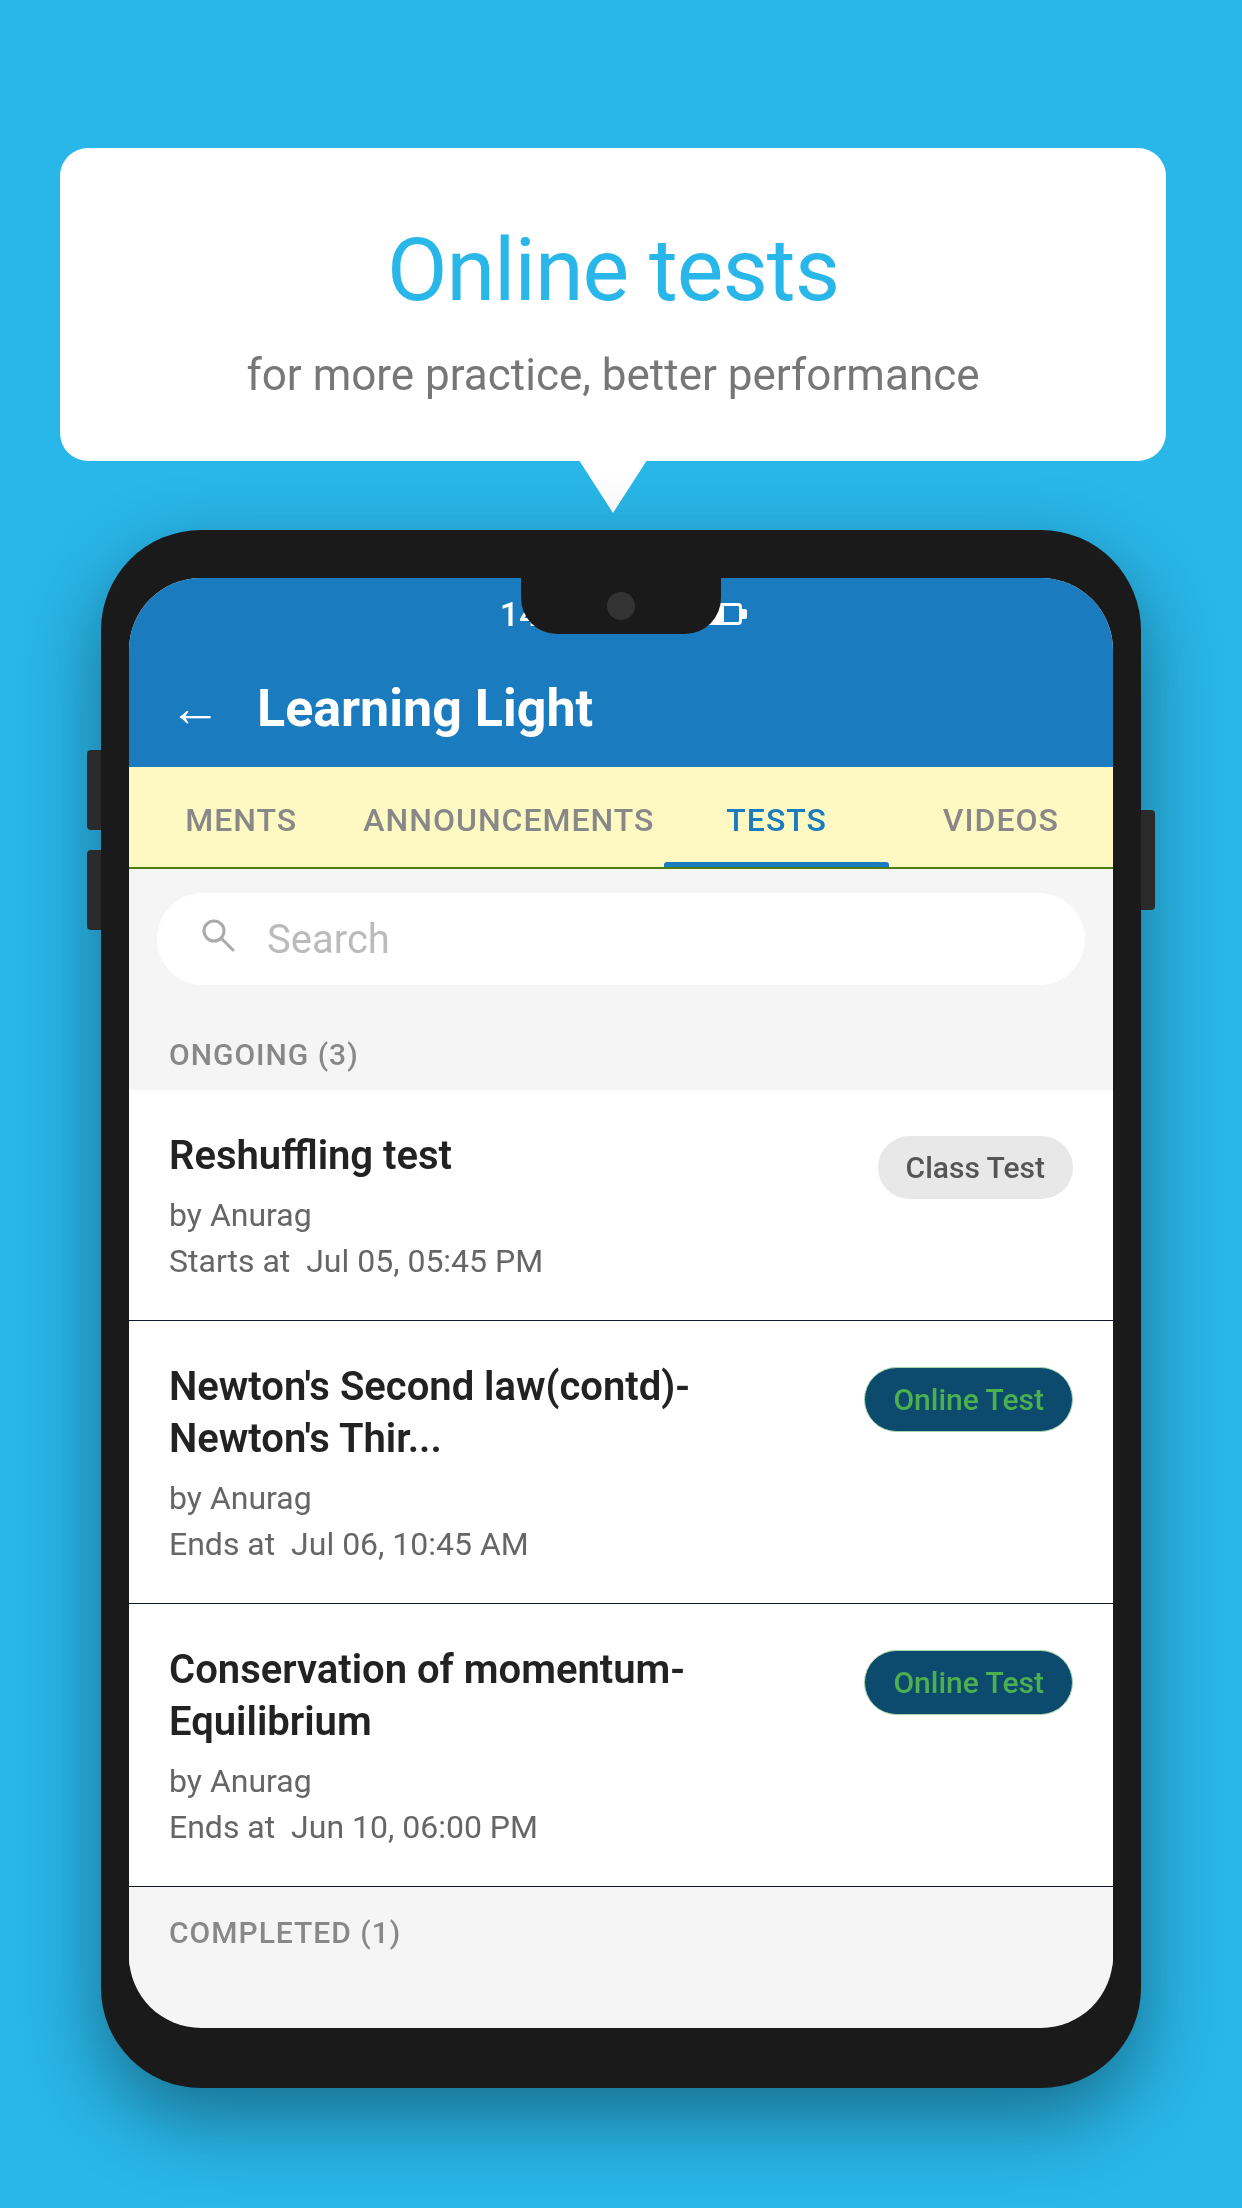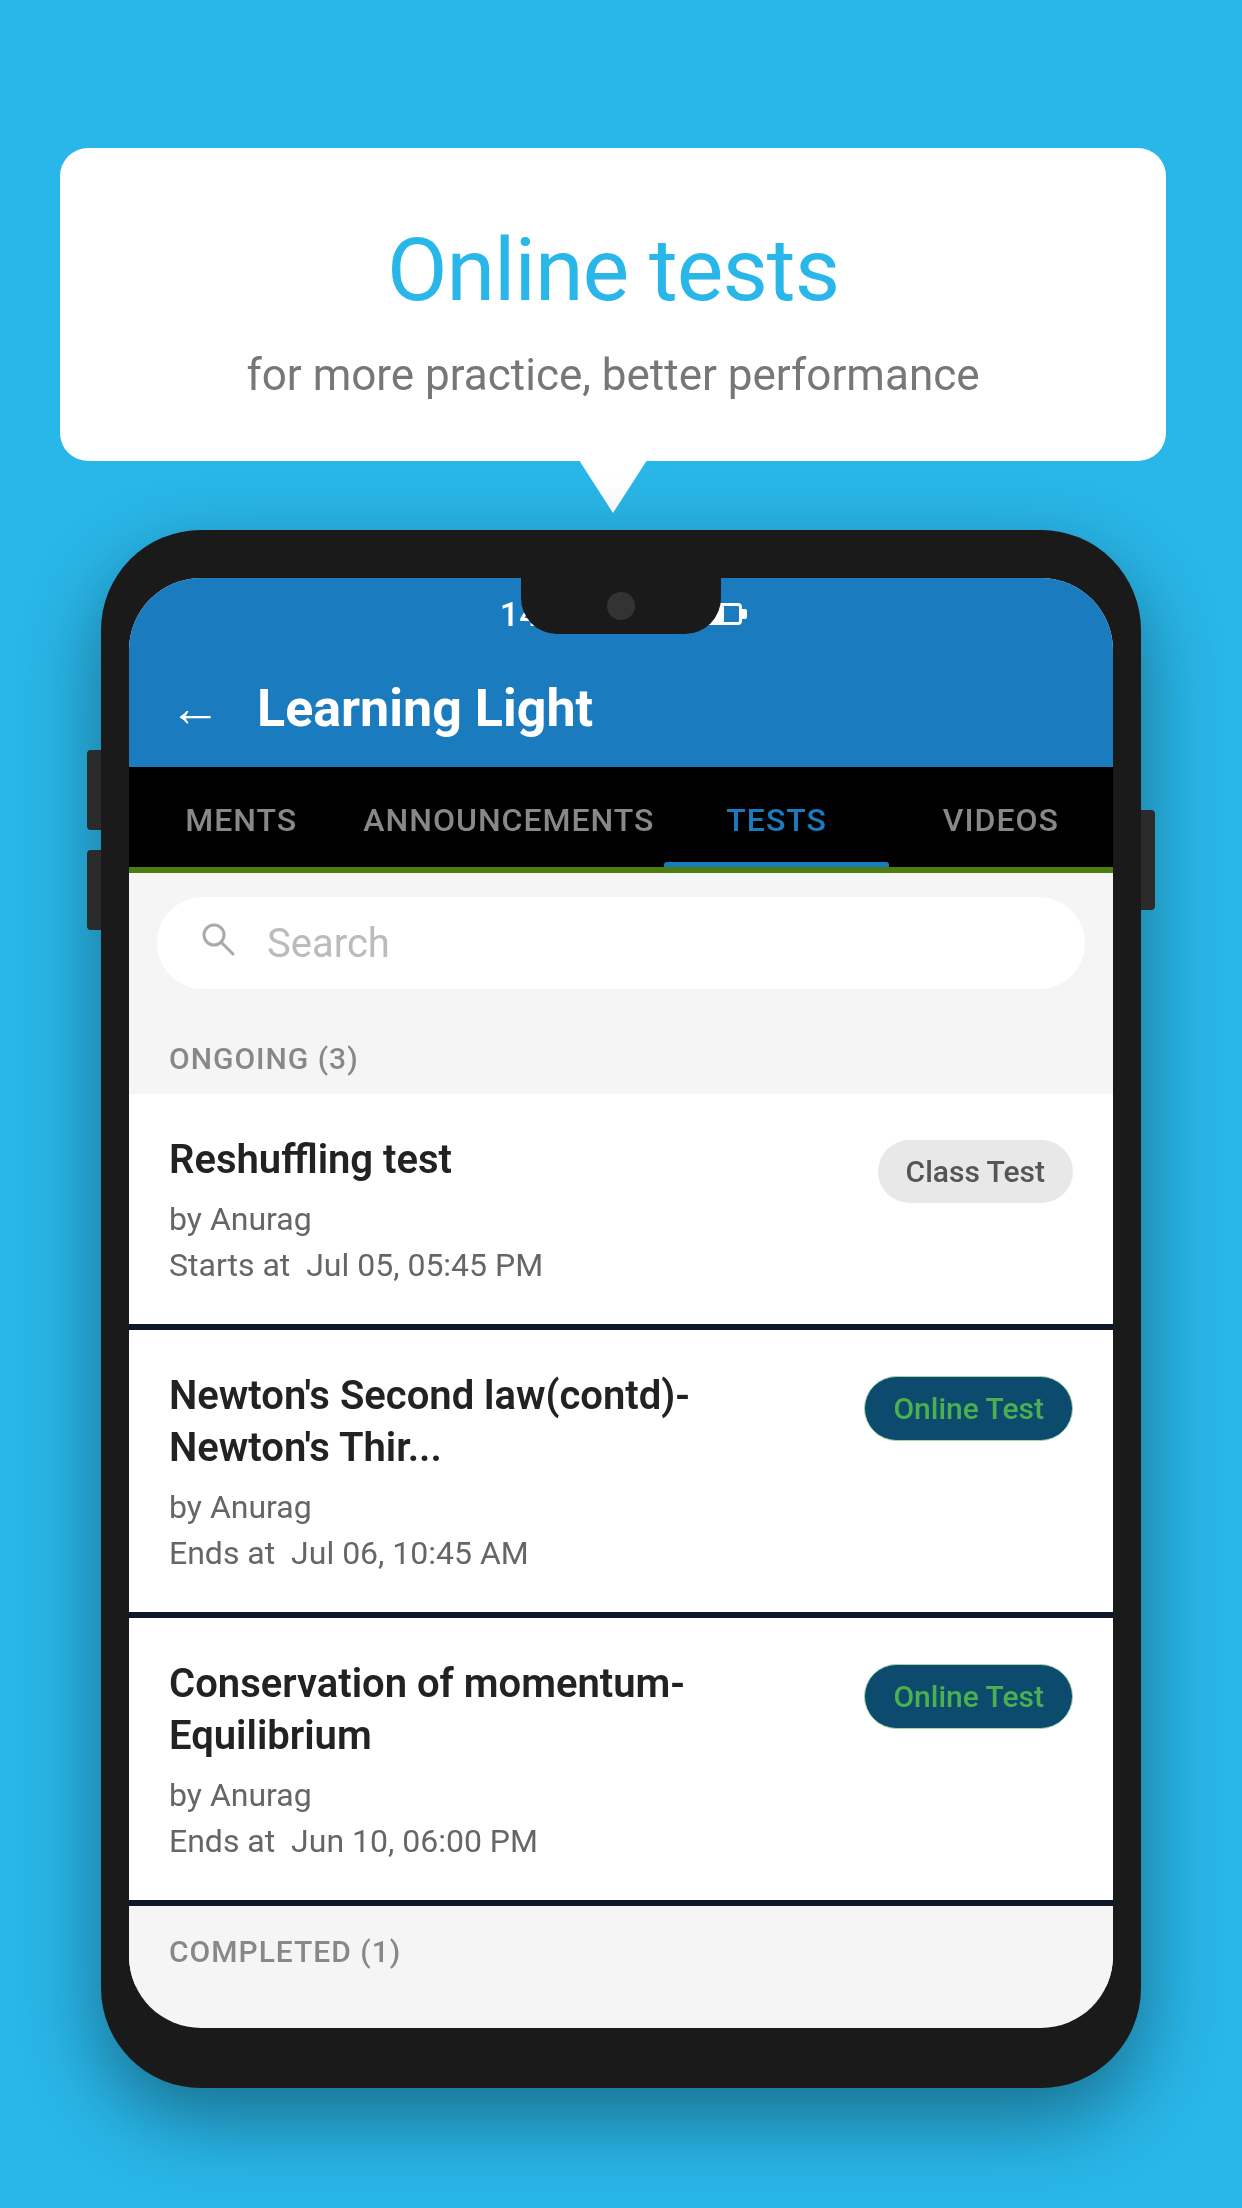--- a/index.html
+++ b/index.html
@@ -217,23 +217,23 @@
     }
 
     .app-title {
       color: #ffffff;
       font-size: 52px;
       font-weight: 700;
     }
 
     
     .tab-bar {
-      background: #000000;
-      display: flex;
-      border-bottom: 6px solid #4d7c0f;
+      background: #fef9c3;
+      display: flex;
+      border-bottom: 2px solid #4d7c0f;
       align-items: flex-end;
     }
 
     .tab-item {
       flex: 1;
       text-align: center;
       padding: 34px 10px 28px;
       font-size: 32px;
       color: #888;
       font-weight: 500;
@@ -298,21 +298,21 @@
     
     .tests-list {
       background: white;
     }
 
     .test-item {
       padding: 40px 40px;
       display: flex;
       justify-content: flex-start;
       align-items: flex-start;
-      border-bottom: 6px solid #0f172a;
+      border-bottom: 1px solid #0f172a;
     }
 
     .test-info {
       flex: 1;
       padding-right: 20px;
     }
 
     .test-name {
       font-size: 40px;
       font-weight: 600;

